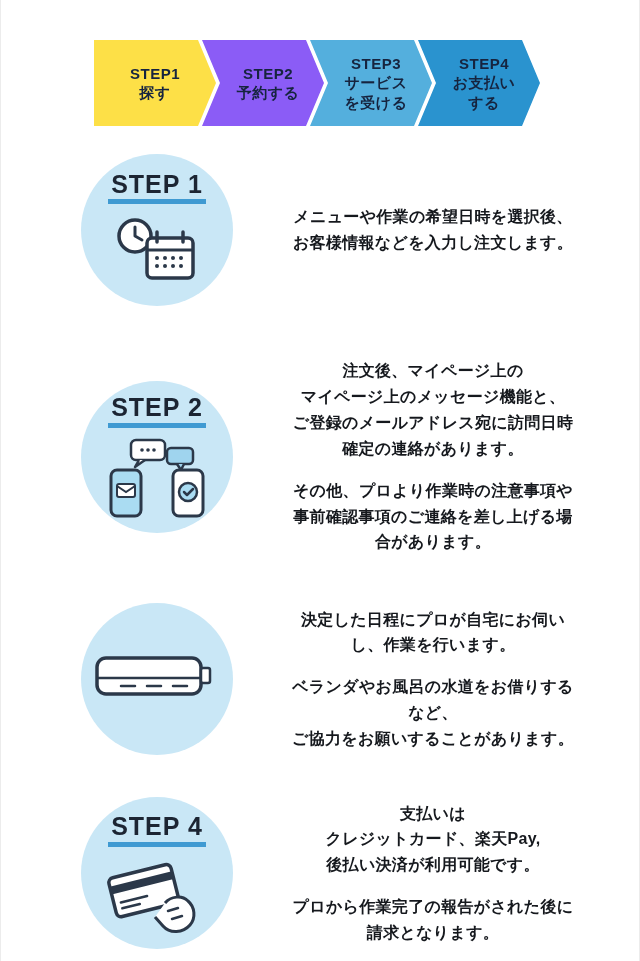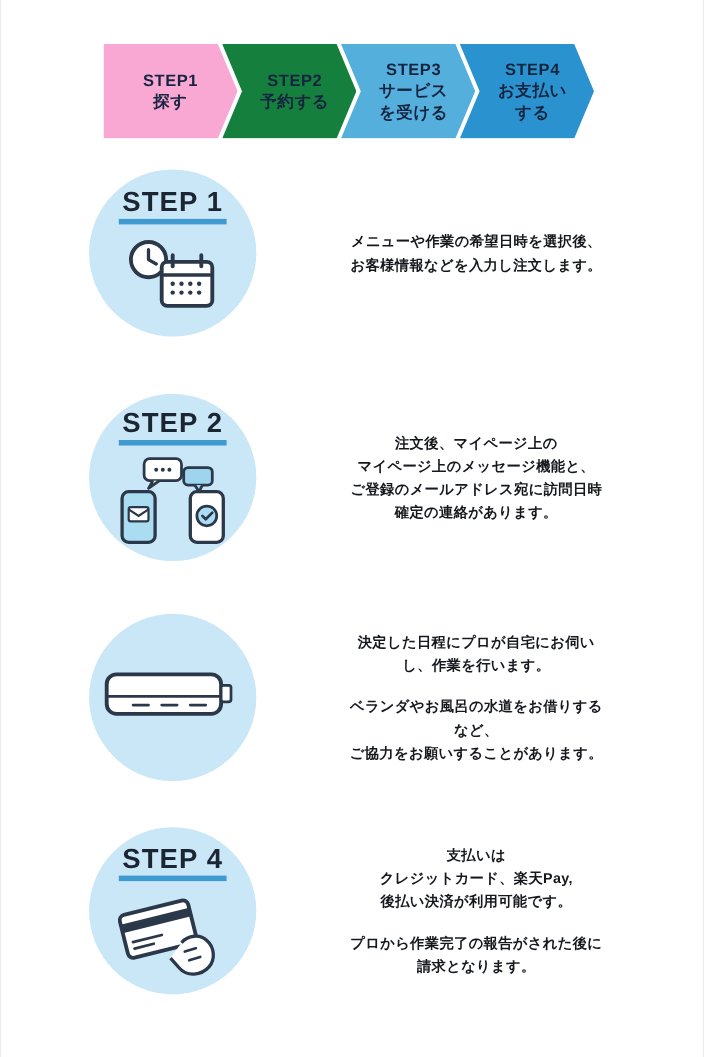--- a/index.html
+++ b/index.html
@@ -32,25 +32,25 @@
     font-weight: bold;
     color: #16243f;
     line-height: 1.3;
     letter-spacing: 0.5px;
     white-space: pre-line;
     padding-left: 10px;
     clip-path: polygon(0 0, calc(100% - 18px) 0, 100% 50%, calc(100% - 18px) 100%, 0 100%, 18px 50%);
   }
   .banner-seg + .banner-seg { margin-left: -14px; }
   .banner-seg:nth-child(1) {
-    background: #f9a8d4;
+    background: #fde047;
     clip-path: polygon(0 0, calc(100% - 18px) 0, 100% 50%, calc(100% - 18px) 100%, 0 100%);
     padding-left: 0;
   }
-  .banner-seg:nth-child(2) { background: #15803d; }
+  .banner-seg:nth-child(2) { background: #8b5cf6; }
   .banner-seg:nth-child(3) { background: #54afdd; text-align: center; }
   .banner-seg:nth-child(4) { background: #2a93cf; }
 
   
   .step-row {
     display: flex;
     align-items: center;
     padding: 0 26px 0 80px;
     gap: 20px;
   }
@@ -78,21 +78,21 @@
     letter-spacing: 1px;
     border-bottom: 5px solid #3f9ad2;
     padding: 0 3px 1px 3px;
     line-height: 1.15;
   }
   .bubble-icon { line-height: 0; }
 
   .step-text {
     flex: 1;
     text-align: center;
-    font-size: 13px;
+    font-size: 16px;
     font-weight: bold;
     line-height: 1.62;
     letter-spacing: 0.3px;
     color: #15181d;
   }
   .step-text p {
     white-space: pre-line;
     margin-bottom: 16px;
   }
   .step-text p:last-child { margin-bottom: 0; }
@@ -162,20 +162,23 @@
         <circle cx="83" cy="56" r="9" fill="#aadcf2" stroke="#2b3849" stroke-width="2.5"></circle>
         <path d="M79 56 l3 3 6 -6" fill="none" stroke="#2b3849" stroke-width="2.5" stroke-linecap="round" stroke-linejoin="round"></path>
       </svg>
     </div>
   </div>
   <div class="step-text">
     <p>注文後、マイページ上の
 マイページ上のメッセージ機能と、
 ご登録のメールアドレス宛に訪問日時
 確定の連絡があります。</p>
+    <p>その他、プロより作業時の注意事項や
+事前確認事項のご連絡を差し上げる場
+合があります。</p>
   </div>
 </section>
 
 <section class="step-row row-3">
   <div class="bubble">
     <div class="bubble-icon">
       <svg width="128" height="54" viewBox="0 0 128 54">
         <rect x="4" y="6" width="104" height="36" rx="9" fill="#fff" stroke="#2b3849" stroke-width="3.5"></rect>
         <line x1="5" y1="26" x2="107" y2="26" stroke="#2b3849" stroke-width="2.5"></line>
         <line x1="28" y1="34" x2="42" y2="34" stroke="#2b3849" stroke-width="2.5" stroke-linecap="round"></line>

